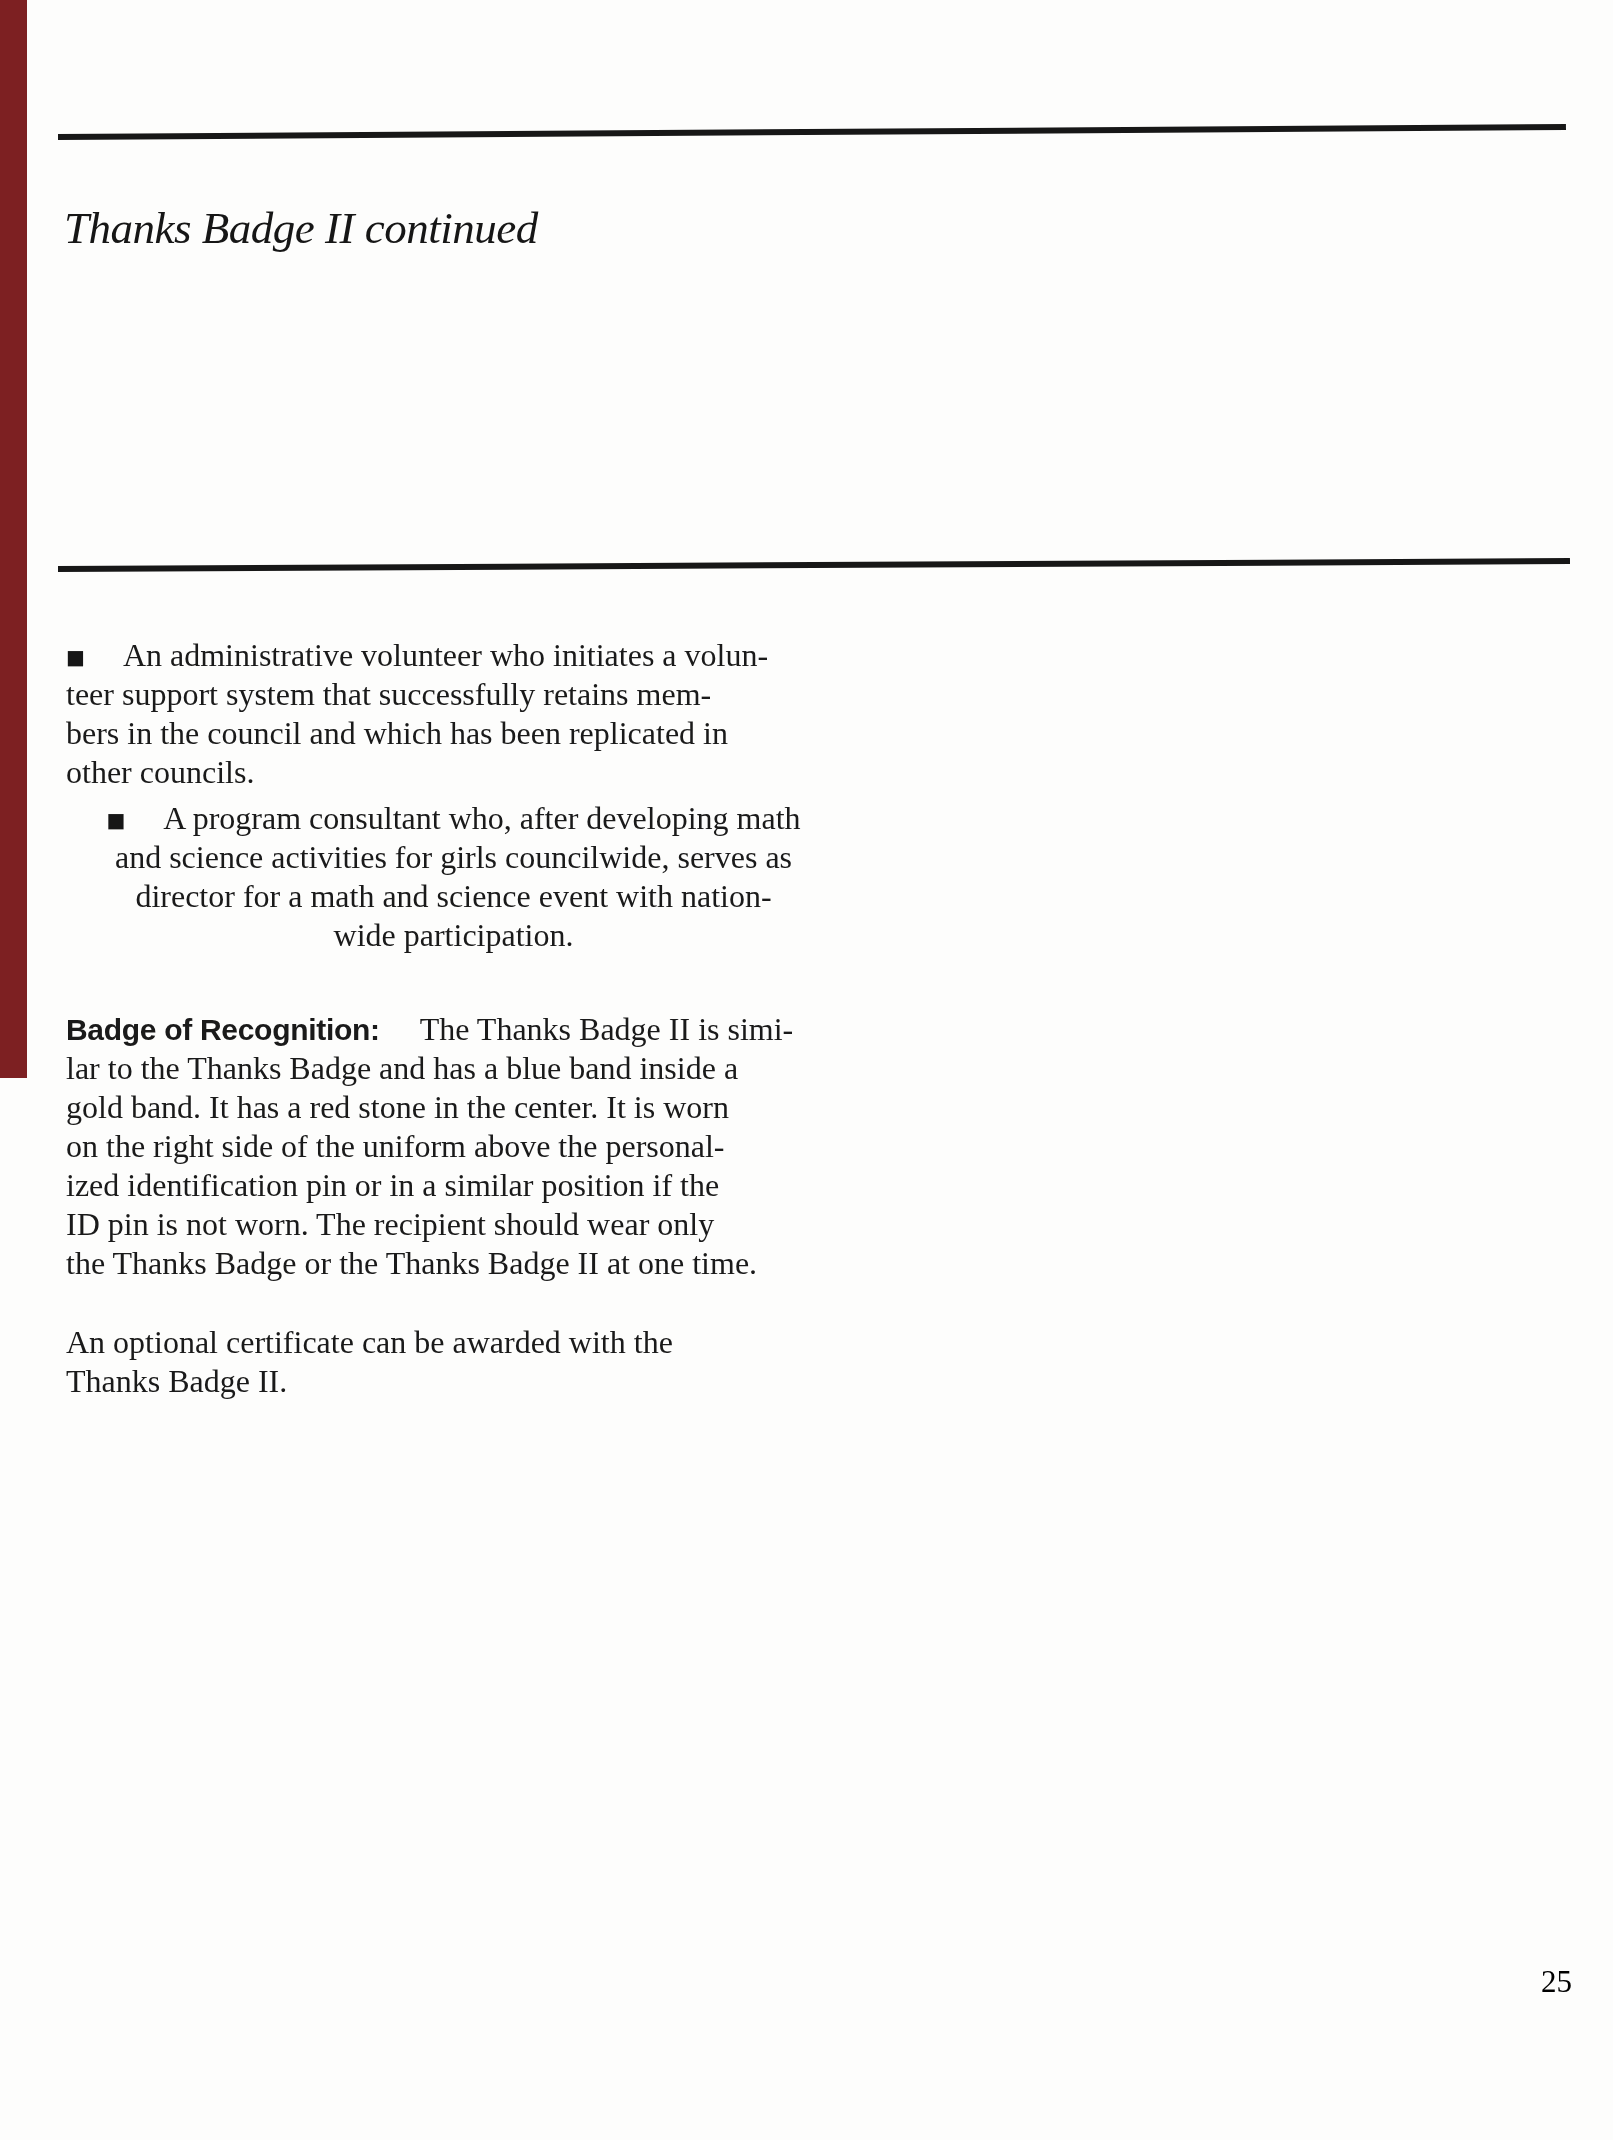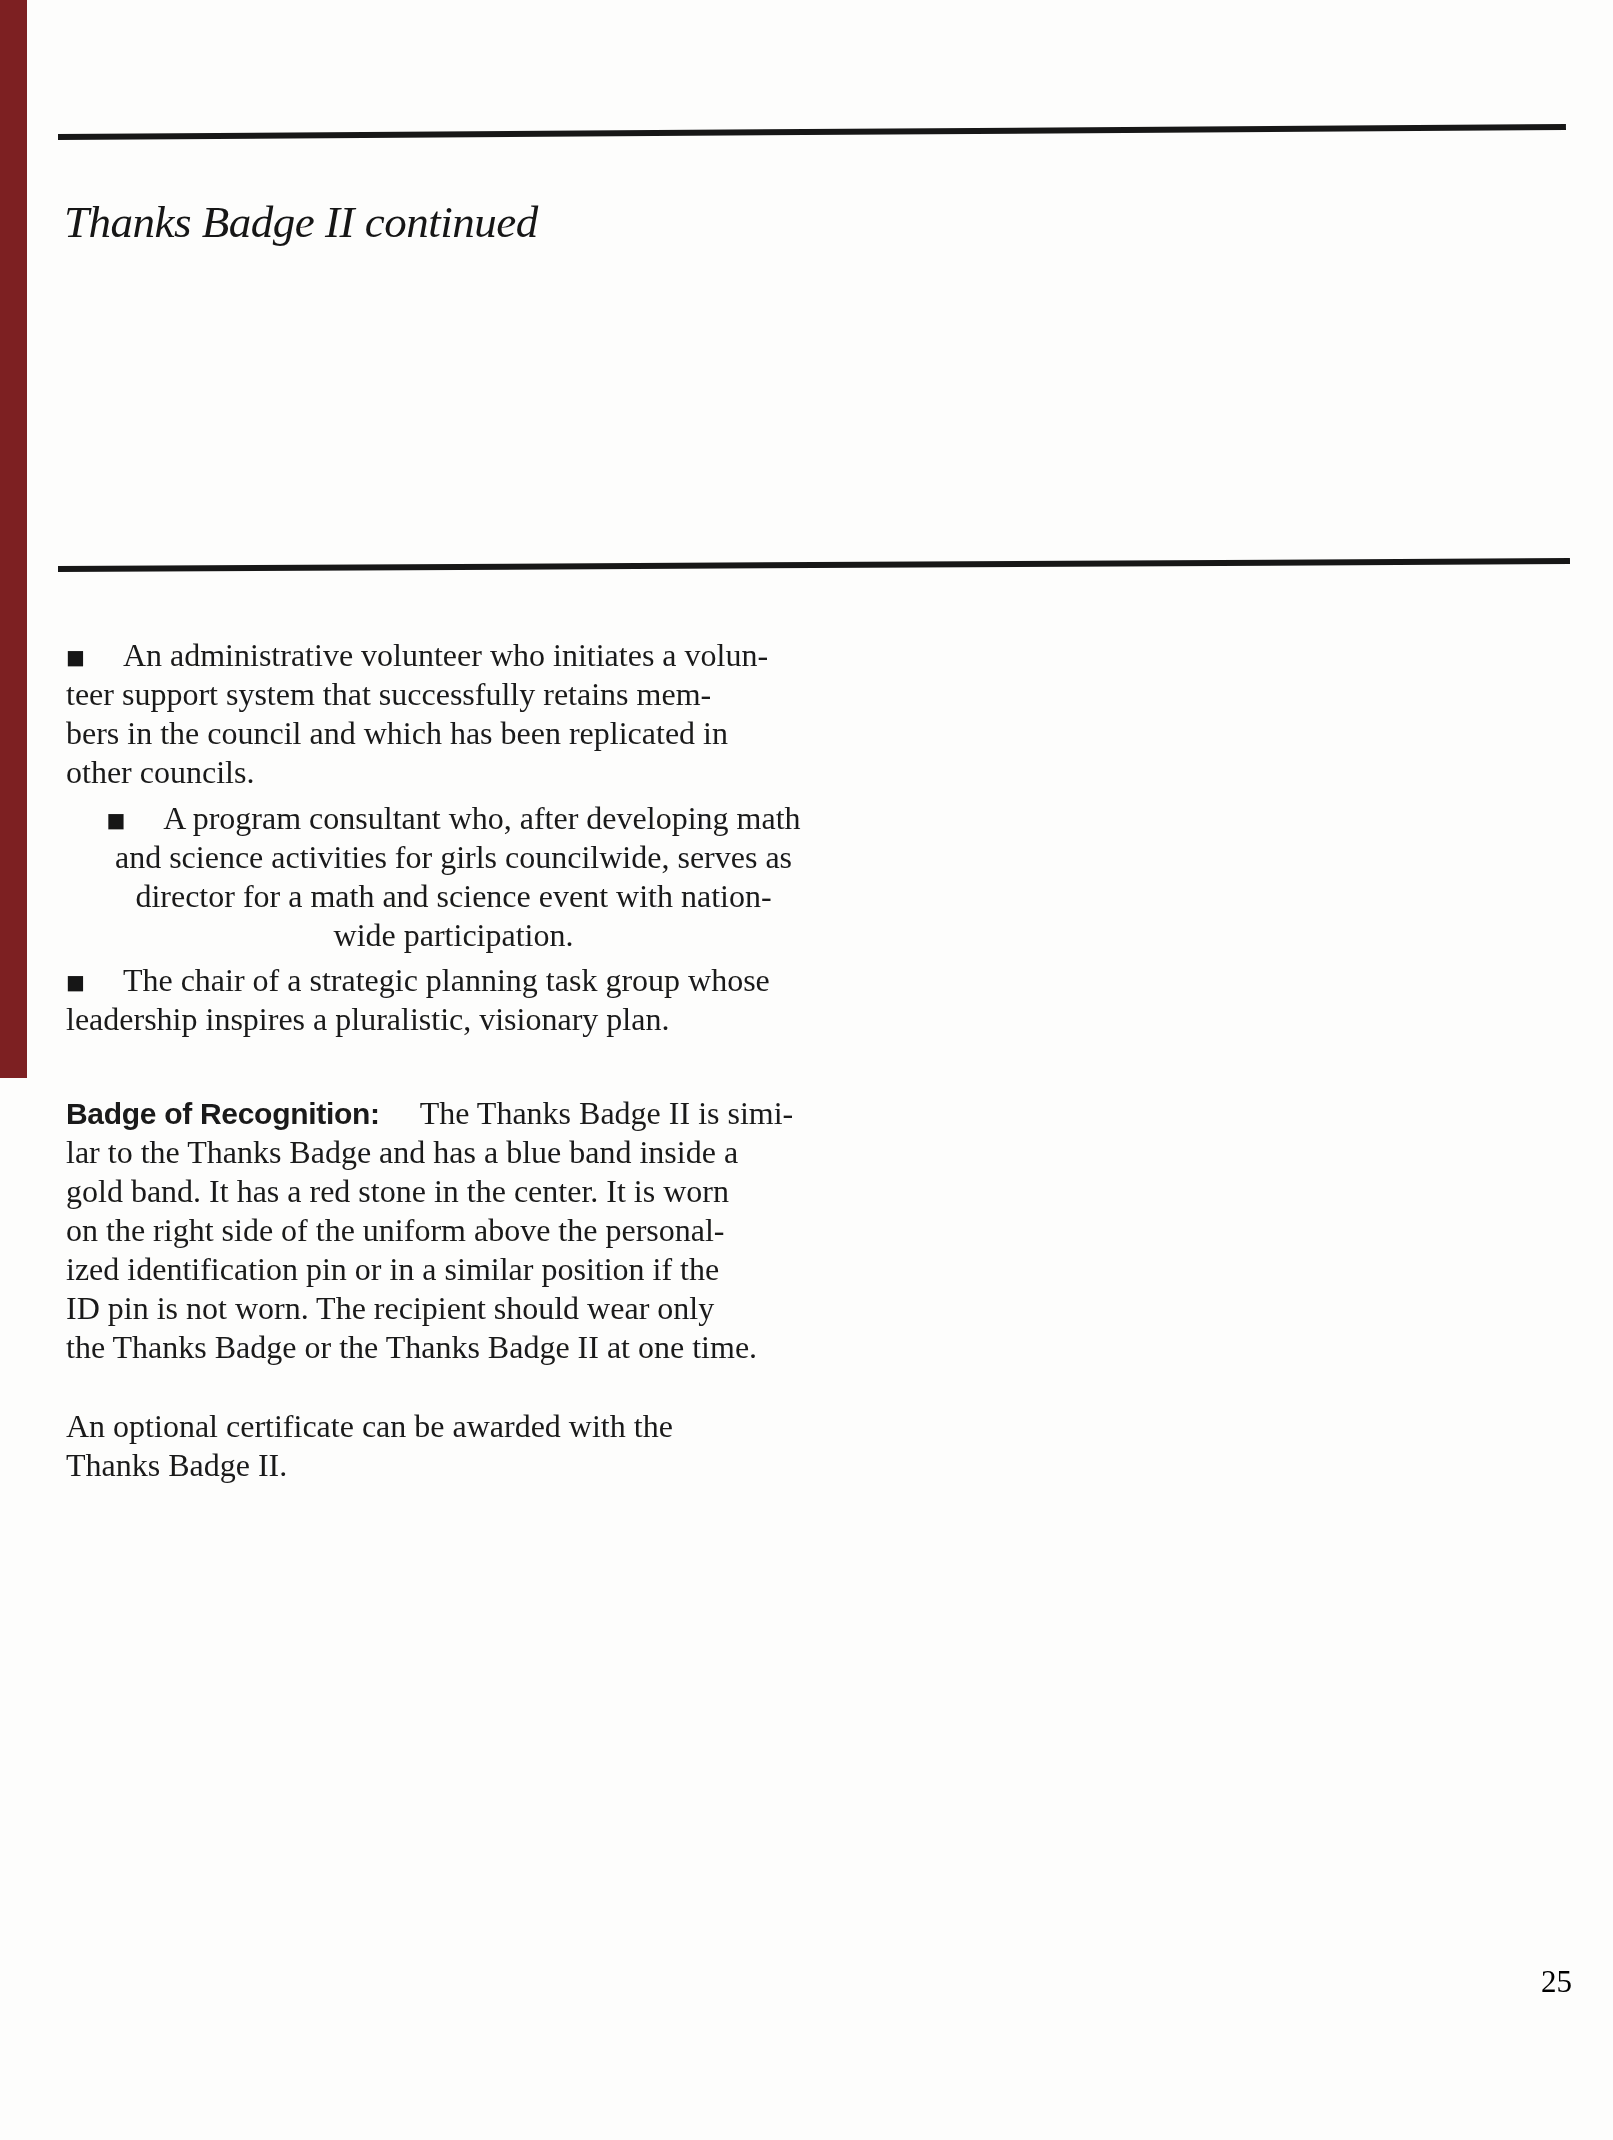--- a/index.html
+++ b/index.html
@@ -20,21 +20,21 @@
   }
 
   .rule {
     position: absolute; background: #171717;
     transform-origin: left center;
   }
   .rule-top { left: 58px; top: 134px; width: 1508px; height: 6px; transform: rotate(-0.38deg); }
   .rule-mid { left: 58px; top: 566px; width: 1512px; height: 6px; transform: rotate(-0.30deg); }
 
   .heading {
-    position: absolute; left: 64px; top: 198px; margin: 0;
+    position: absolute; left: 64px; top: 204px; margin: 0;
     font-size: 45px; font-style: italic; font-weight: 400;
     letter-spacing: -0.5px; line-height: 1.1; color: #161616;
     white-space: nowrap;
   }
 
   .content { position: absolute; left: 66px; top: 636px; width: 775px; }
   .content p { margin: 0; font-size: 32px; line-height: 39px; }
 
   .btxt, .optional { white-space: pre-line; margin-left: 26px; }
 
@@ -78,22 +78,20 @@
     <p class="bullet b1"><span class="sq">■</span><span class="btxt">An administrative volunteer who initiates a volun-
 teer support system that successfully retains mem-
 bers in the council and which has been replicated in
 other councils.</span></p>
 
     <p class="bullet b2"><span class="sq">■</span><span class="btxt">A program consultant who, after developing math
 and science activities for girls councilwide, serves as
 director for a math and science event with nation-
 wide participation.</span></p>
 
-    <p class="bullet b3"><span class="sq">■</span><span class="btxt">The chair of a strategic planning task group whose
-leadership inspires a pluralistic, visionary plan.</span></p>
 
     <p class="form"><span class="label">Badge of Recognition:</span><span class="btxt">The Thanks Badge II is simi-
 lar to the Thanks Badge and has a blue band inside a
 gold band. It has a red stone in the center. It is worn
 on the right side of the uniform above the personal-
 ized identification pin or in a similar position if the
 ID pin is not worn. The recipient should wear only
 the Thanks Badge or the Thanks Badge II at one time.</span></p>
 
     <p class="optional">An optional certificate can be awarded with the

